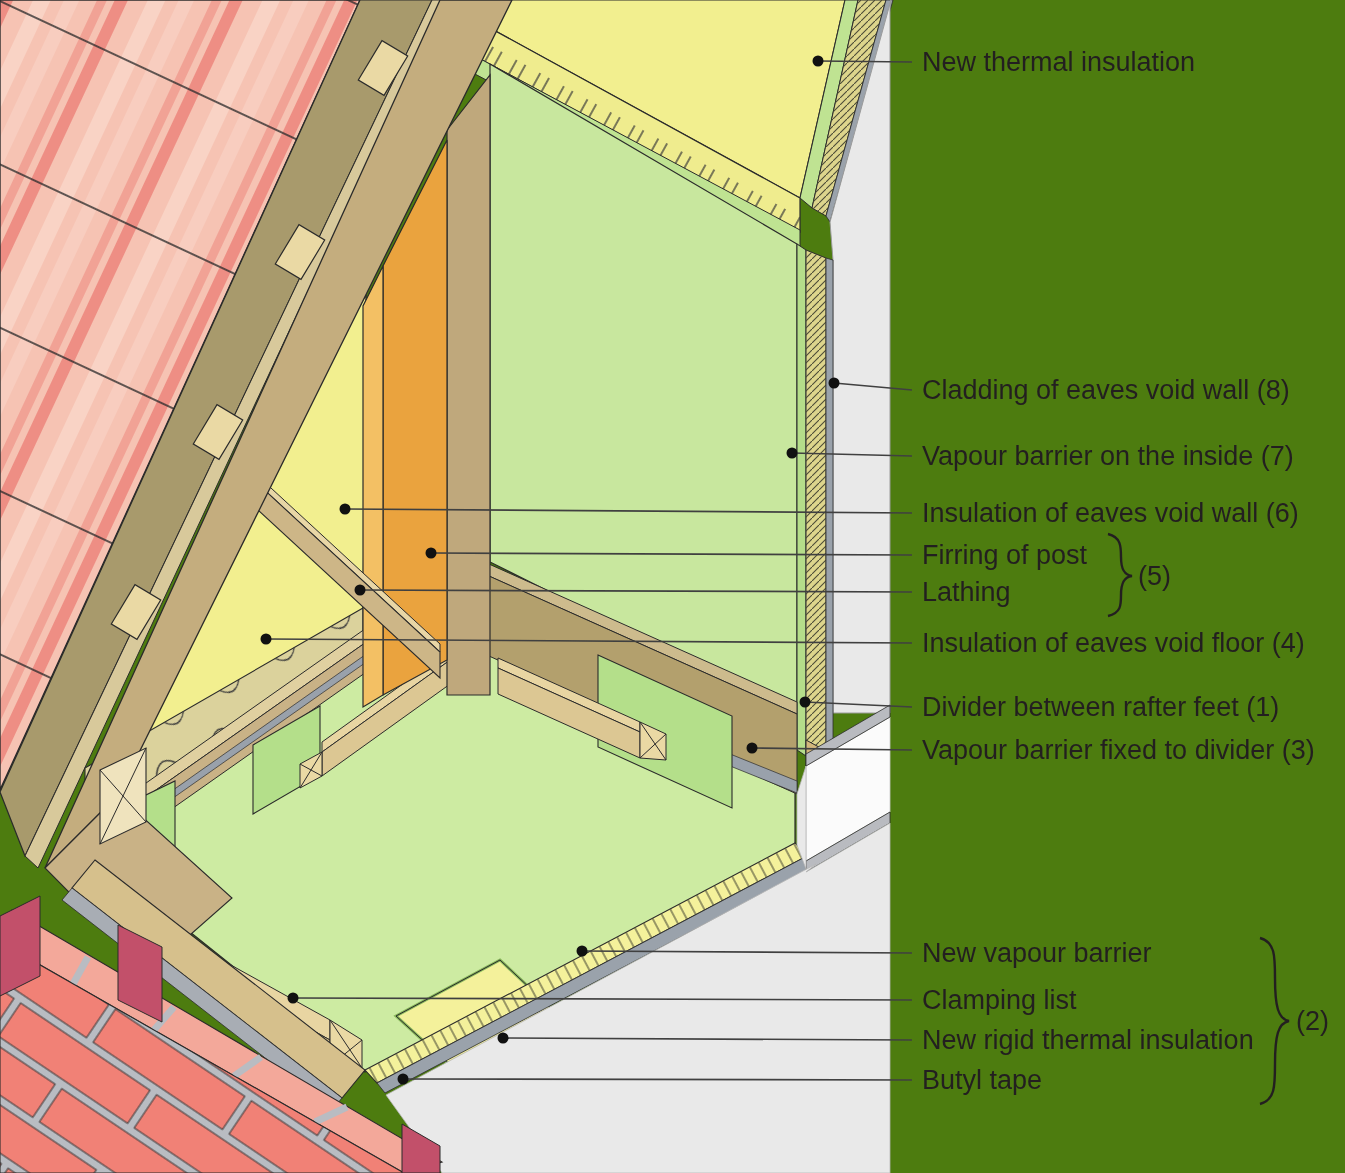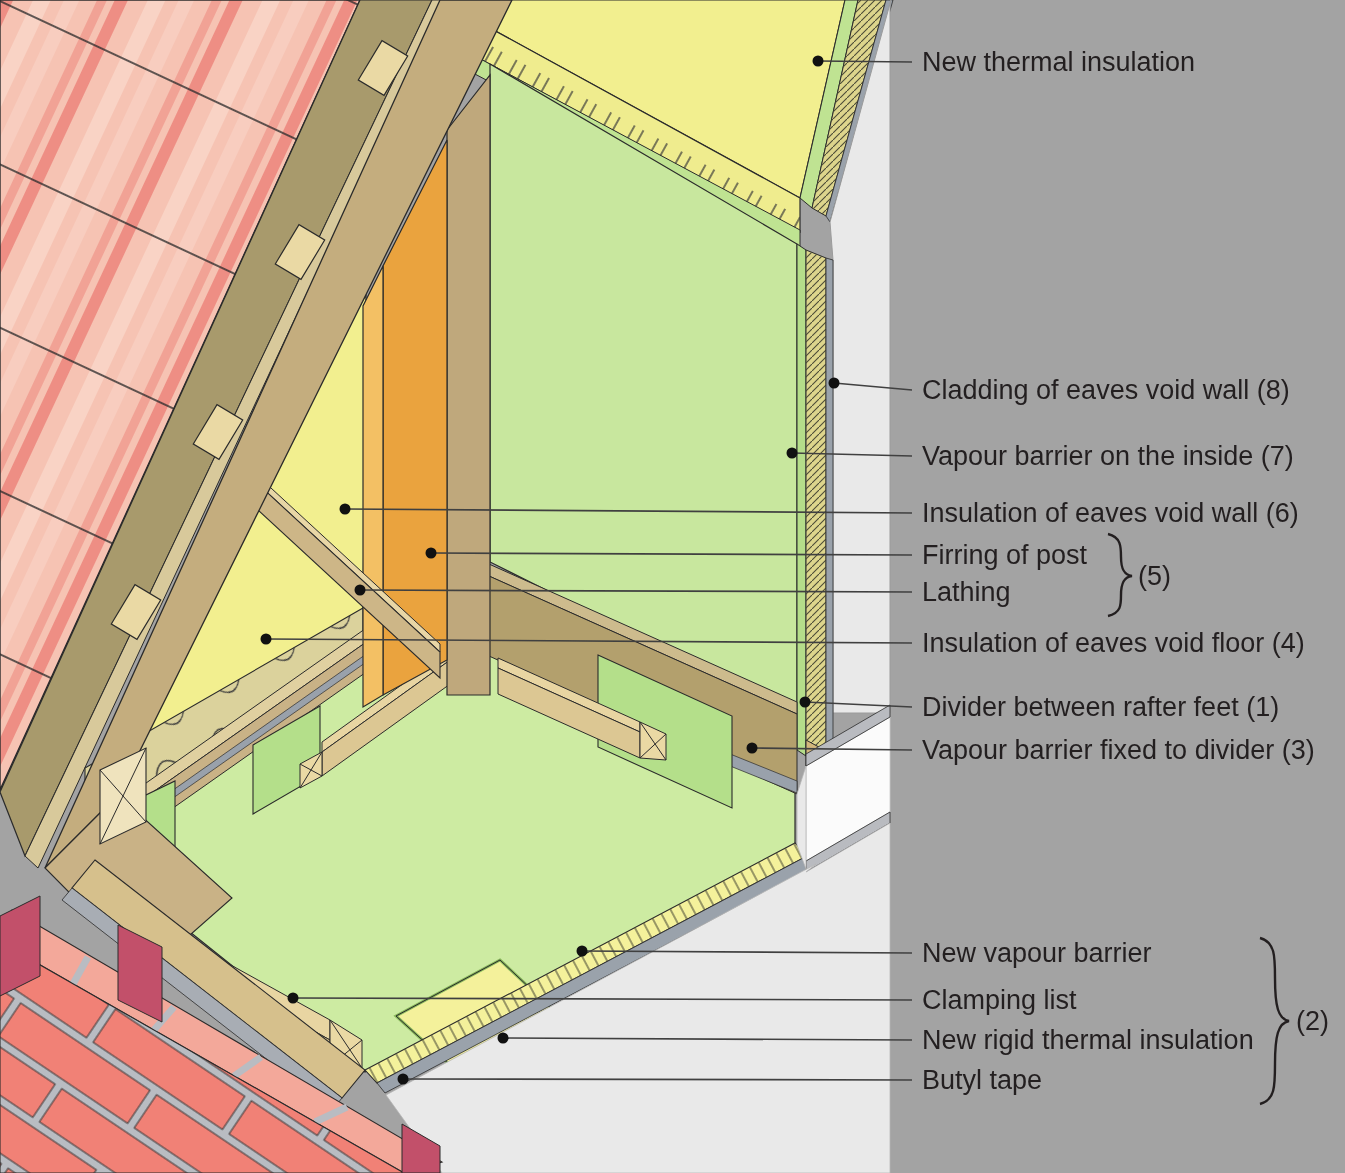--- a/index.html
+++ b/index.html
@@ -1,16 +1,16 @@
 <!DOCTYPE html>
 <html><head>
 <meta charset="utf-8">
 <style>
   html,body{margin:0;padding:0;background:#fff;}
-  .stage{position:relative;width:1345px;height:1173px;background:#a3a3a3;overflow:hidden;
+  .stage{position:relative;width:1345px;height:1173px;background:#4d7c0f;overflow:hidden;
          font-family:"Liberation Sans", sans-serif;}
   svg text{font-family:"Liberation Sans", sans-serif;fill:#231f20;}
   .lbl{font-size:27px;}
 </style>
 </head>
 <body>
 
 <div class="stage">
 <svg width="1345" height="1173" viewBox="0 0 1345 1173">
   <defs>

